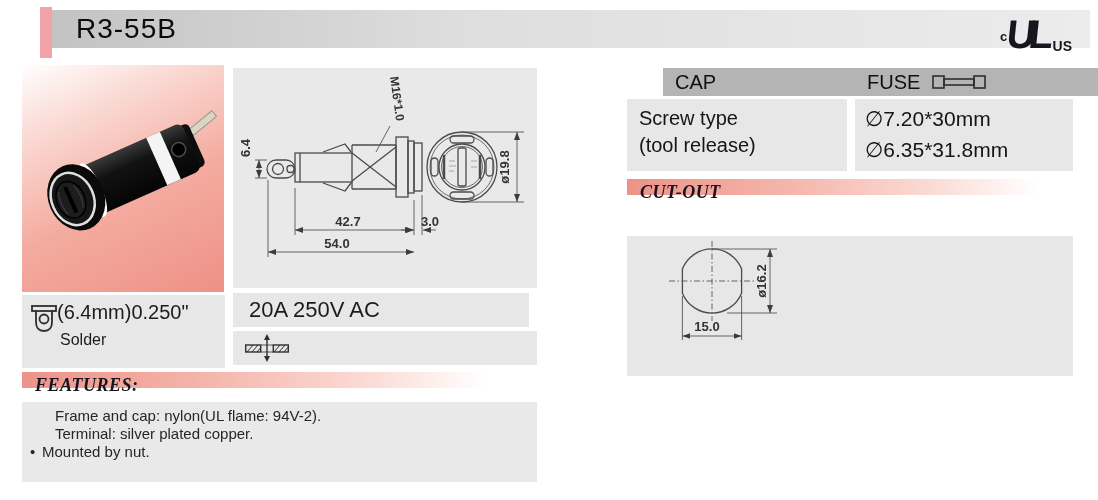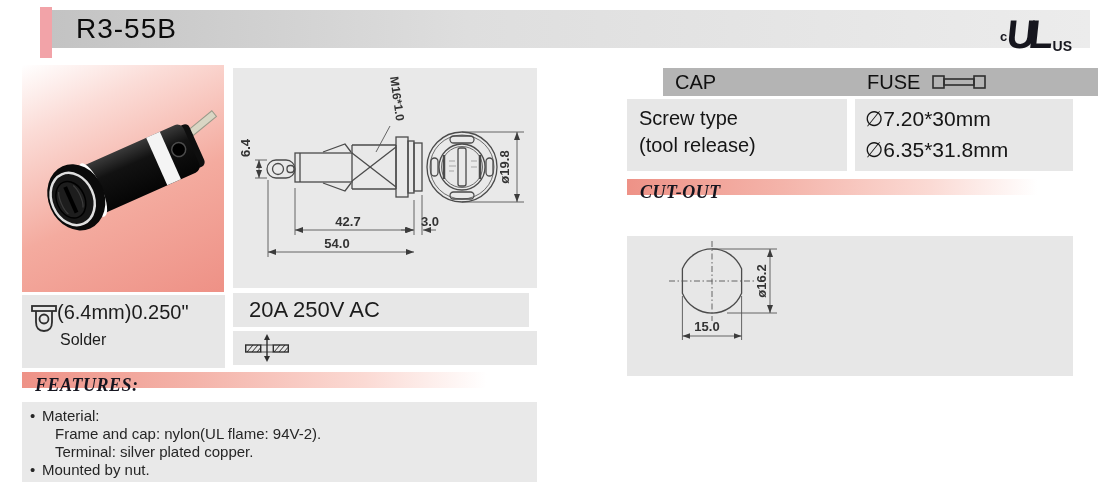--- a/index.html
+++ b/index.html
@@ -239,23 +239,20 @@
       </g>
       <polygon points="19,6 22,0 25,6" fill="#2e2e2e"></polygon>
       <polygon points="19,22 22,28 25,22" fill="#2e2e2e"></polygon>
     </svg>
   </div>
 
   <div class="abs section-bar features-bar">
     <span>FEATURES:</span>
   </div>
   <div class="abs features-panel" style="background:#e9e9e9">
-    <div class="f-line">
-      <span class="bullet">•</span><span>Material:</span>
-    </div>
     <div class="f-line indent-1">
       <span class="bullet"></span><span>Frame and cap: nylon(UL flame: 94V-2).</span>
     </div>
     <div class="f-line indent-1">
       <span class="bullet"></span><span>Terminal: silver plated copper.</span>
     </div>
     <div class="f-line">
       <span class="bullet">•</span><span>Mounted by nut.</span>
     </div>
   </div>

